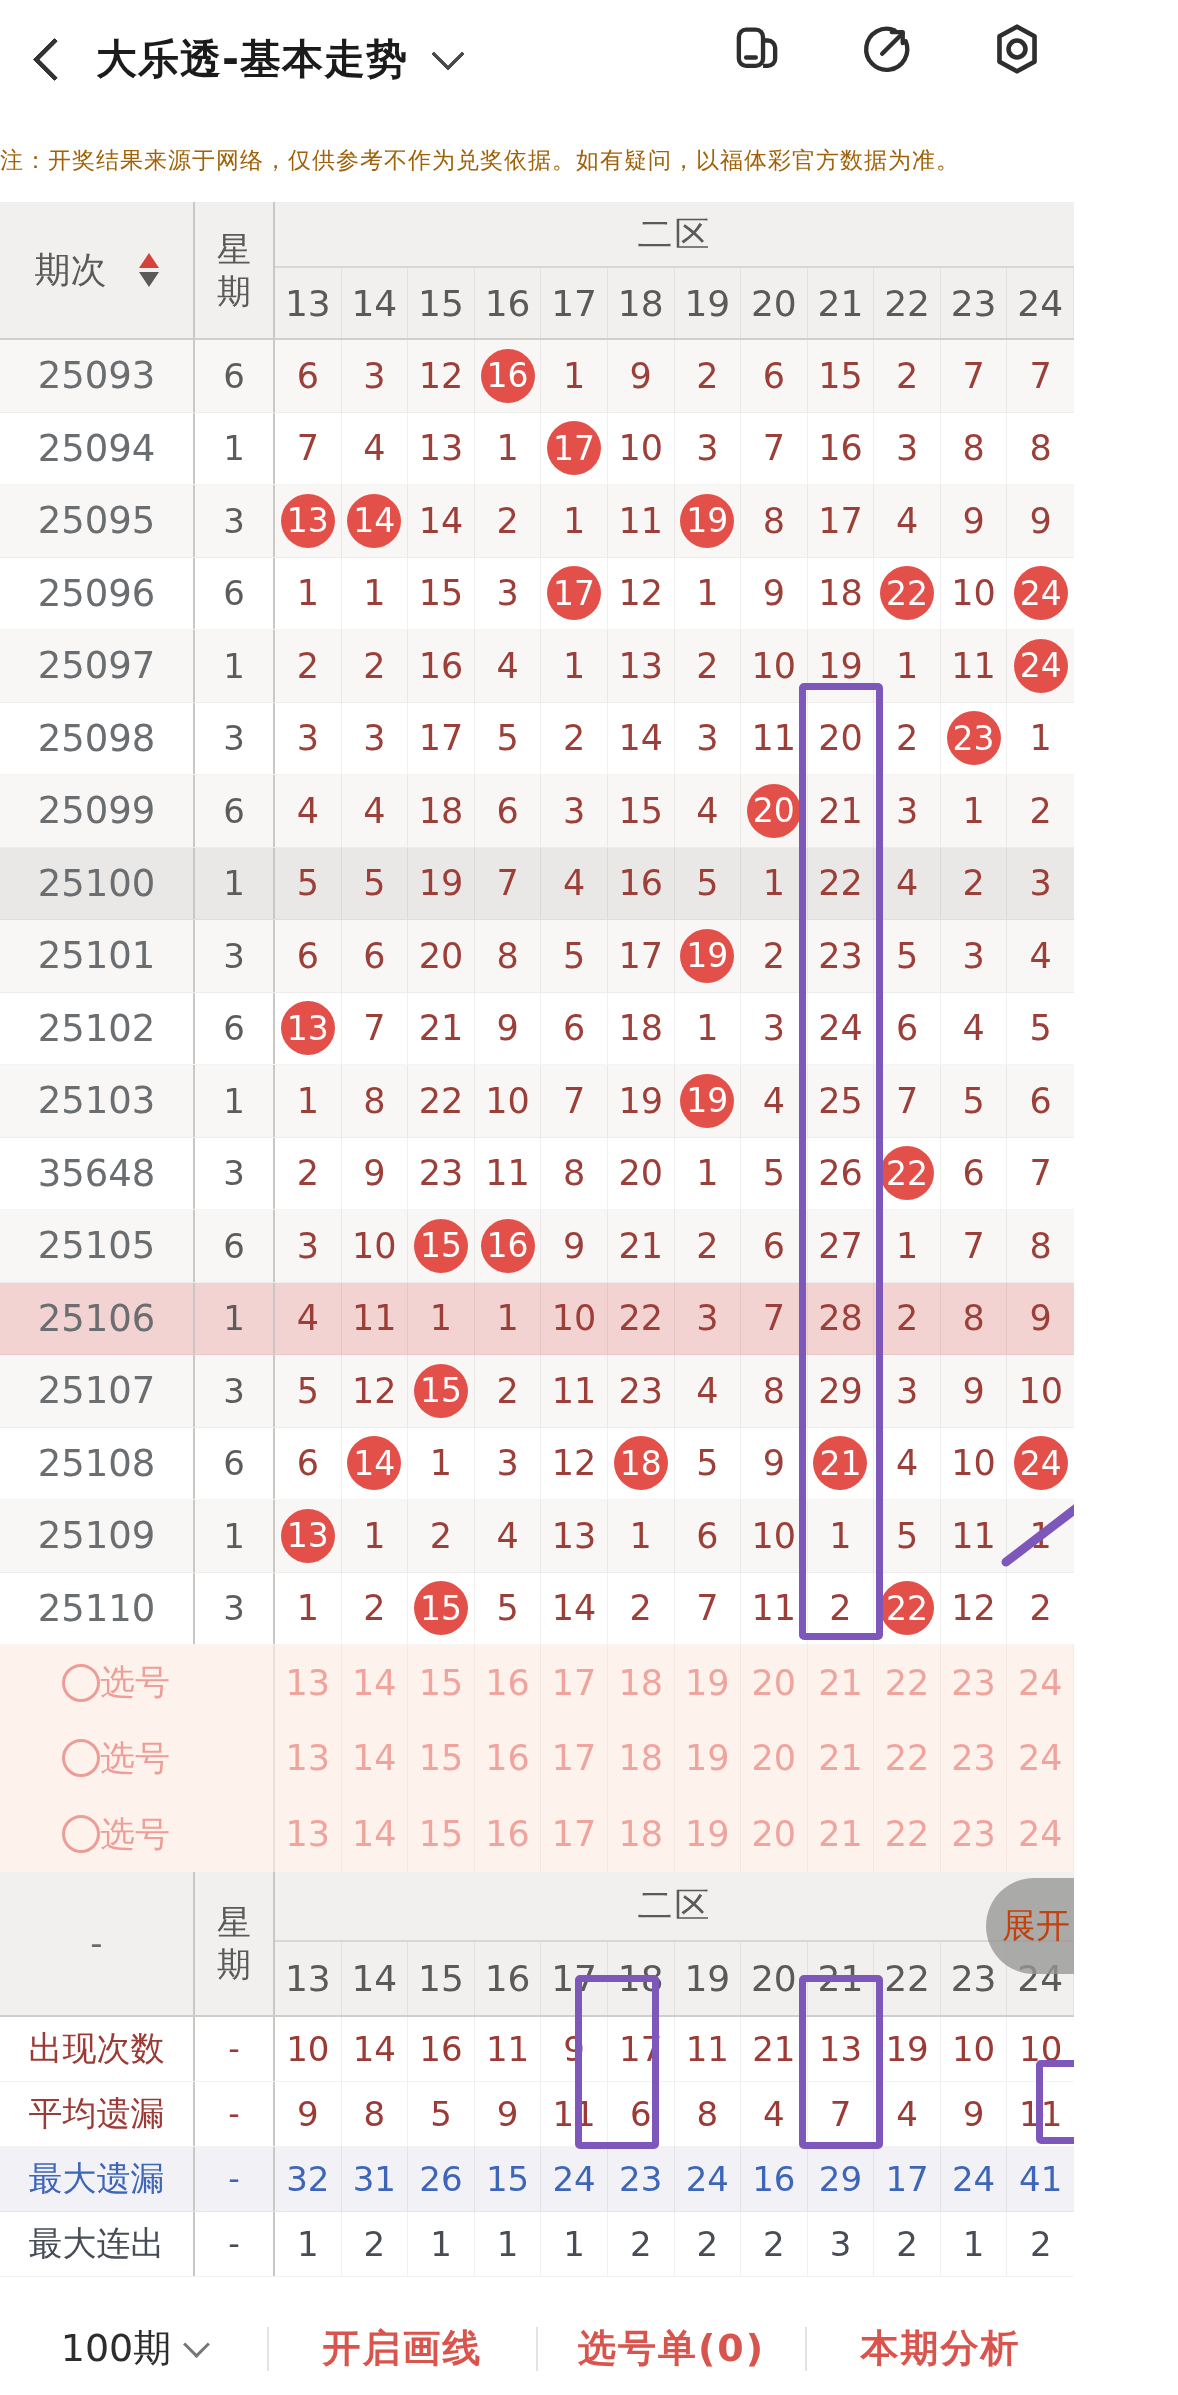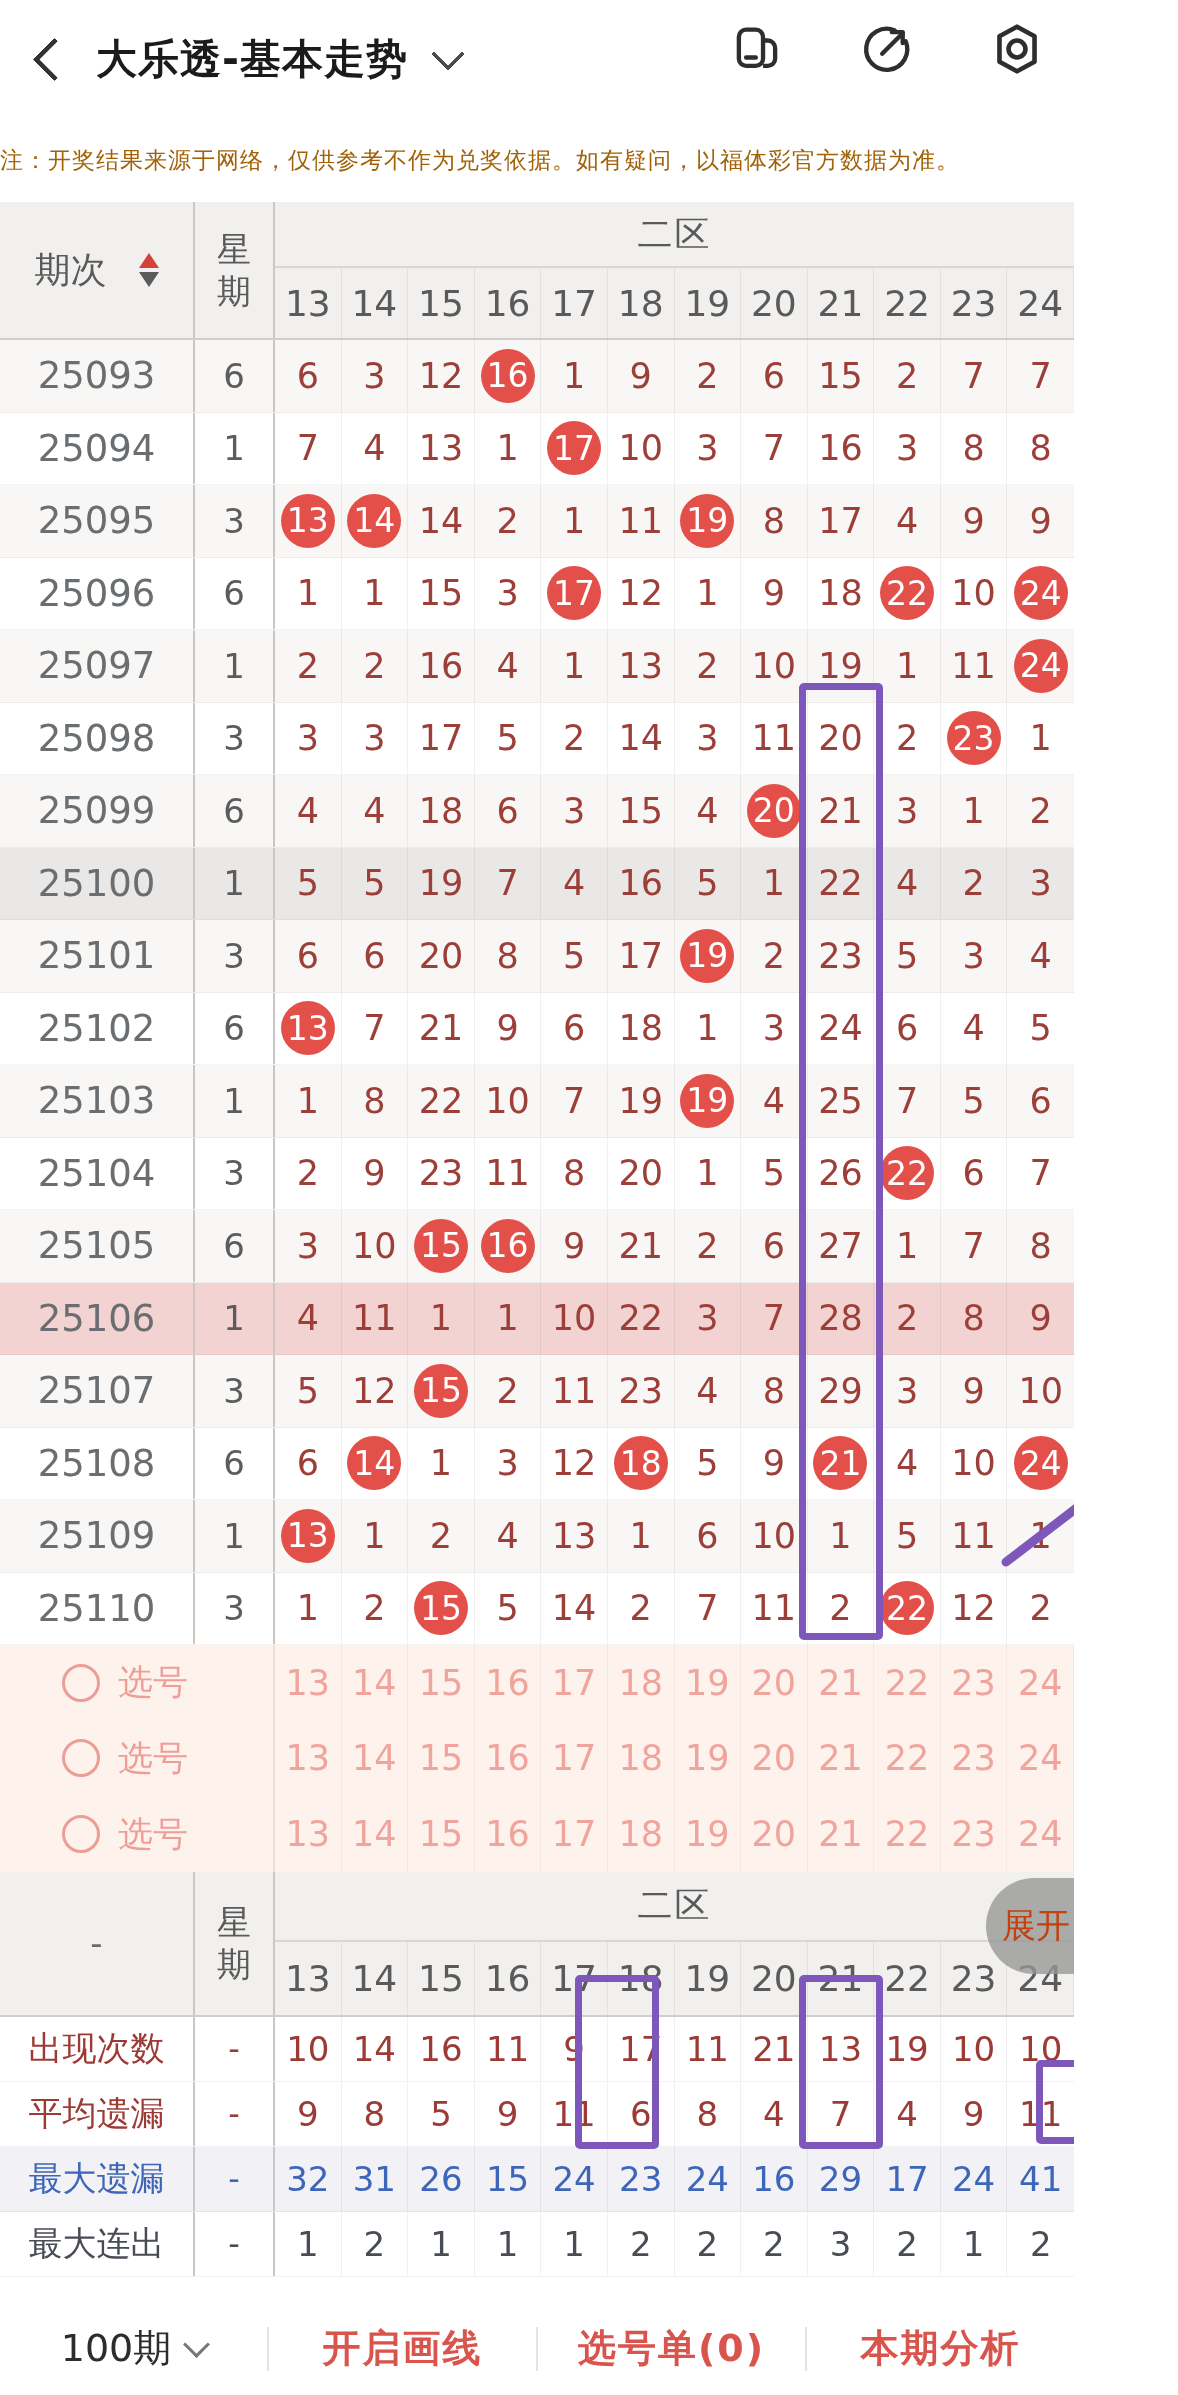--- a/index.html
+++ b/index.html
@@ -43,21 +43,21 @@
   .trow.hl-gray{background:#eae8e6;}
   .trow.hl-pink{background:#f3d3d1;}
   .trow .period-col{font-size:37px;color:#6a6e71;}
   .trow .week-col{font-size:34px;color:#5c5c5c;}
   .trow .num{font-size:35px;color:#9c3f39;}
   .ball{width:54px;height:54px;border-radius:50%;background:#e3504a;color:#fff;font-size:33px;display:flex;align-items:center;justify-content:center;}
 
   
   .picks{background:#fdf3ec;}
   .pick-row{height:75.66px;display:grid;grid-template-columns:275px repeat(12,1fr);}
-  .pick-left{display:flex;align-items:center;padding-left:62px;gap:18px;border-right:2px solid rgba(180,130,110,0.18);box-sizing:border-box;cursor:pointer;}
+  .pick-left{display:flex;align-items:center;padding-left:62px;border-right:2px solid rgba(180,130,110,0.18);box-sizing:border-box;cursor:pointer;}
   .pick-circle{width:38px;height:38px;border-radius:50%;border:3px solid #ec9d96;box-sizing:border-box;}
   .pick-label{font-size:35px;color:#ee9d97;}
   .pick-num{display:flex;align-items:center;justify-content:center;font-size:35px;color:#f0a49e;border-right:1px solid rgba(160,100,80,0.07);box-sizing:border-box;cursor:pointer;}
 
   
   .stats{position:relative;background:#fff;}
   .sthead{display:grid;grid-template-columns:195px 80px repeat(12,1fr);grid-template-rows:70px 73px;background:#f1f0ee;border-bottom:2px solid #cfcecb;}
   .srow{height:64px;border-bottom:1px solid rgba(0,0,0,0.05);}
   .srow.alt{background:#f2f1f5;}
   .srow .label-cell{font-size:34px;font-weight:500;}
@@ -344,21 +344,21 @@
           <div class="cell num">
             <span class="ball">19</span>
           </div>
           <div class="cell num">4</div>
           <div class="cell num">25</div>
           <div class="cell num">7</div>
           <div class="cell num">5</div>
           <div class="cell num">6</div>
         </div>
         <div class="grid-row trow">
-          <div class="cell period-col">25104</div>
+          <div class="cell period-col">35648</div>
           <div class="cell week-col">3</div>
           <div class="cell num">2</div>
           <div class="cell num">9</div>
           <div class="cell num">23</div>
           <div class="cell num">11</div>
           <div class="cell num">8</div>
           <div class="cell num">20</div>
           <div class="cell num">1</div>
           <div class="cell num">5</div>
           <div class="cell num">26</div>

